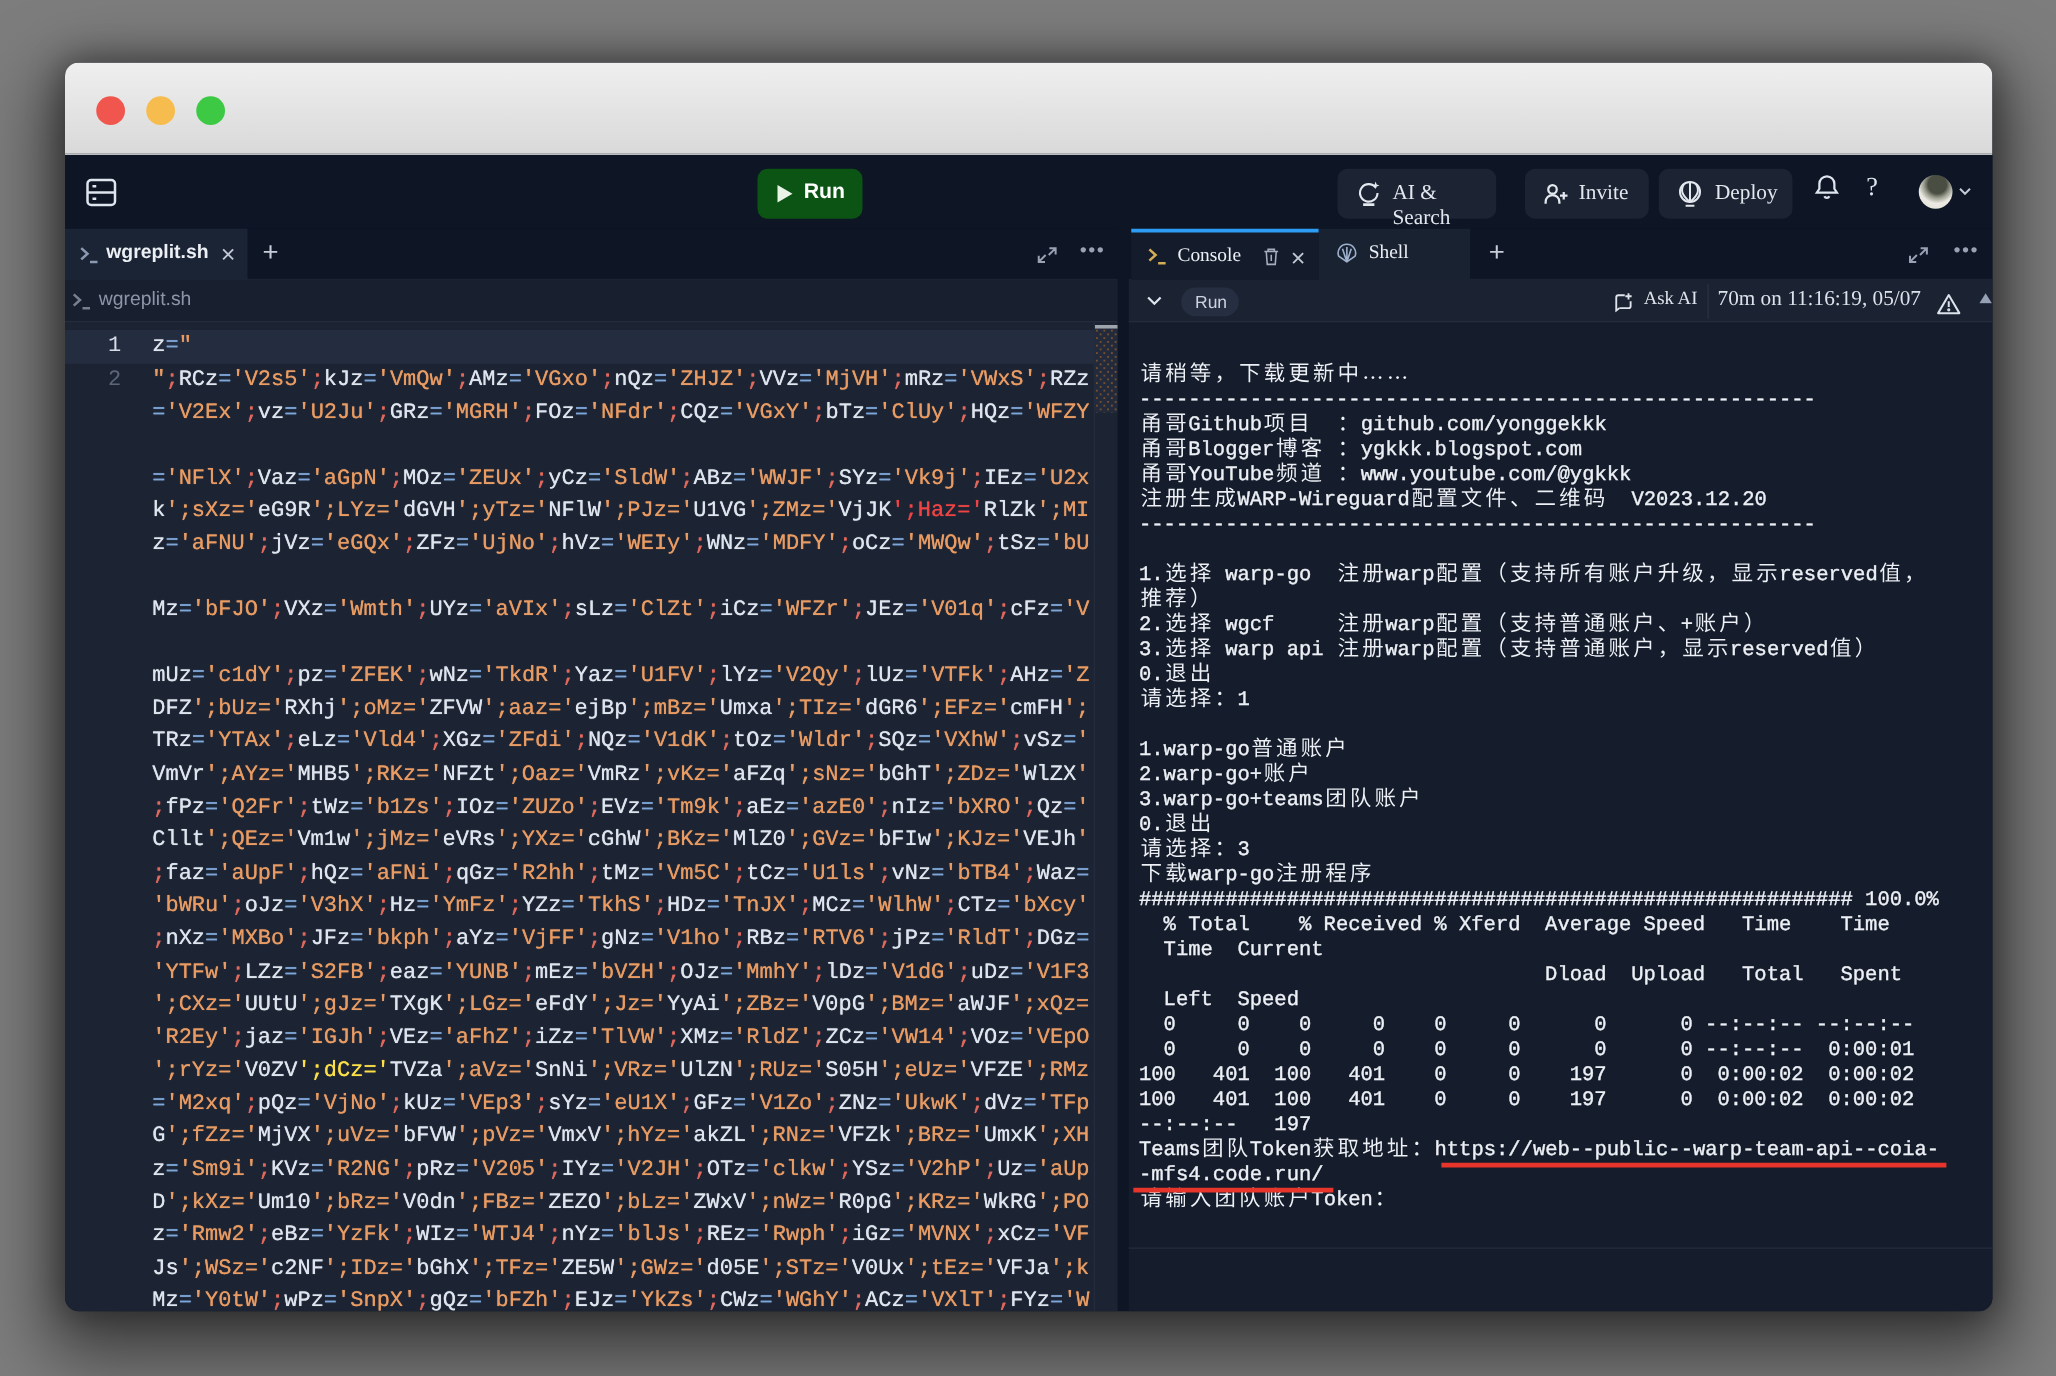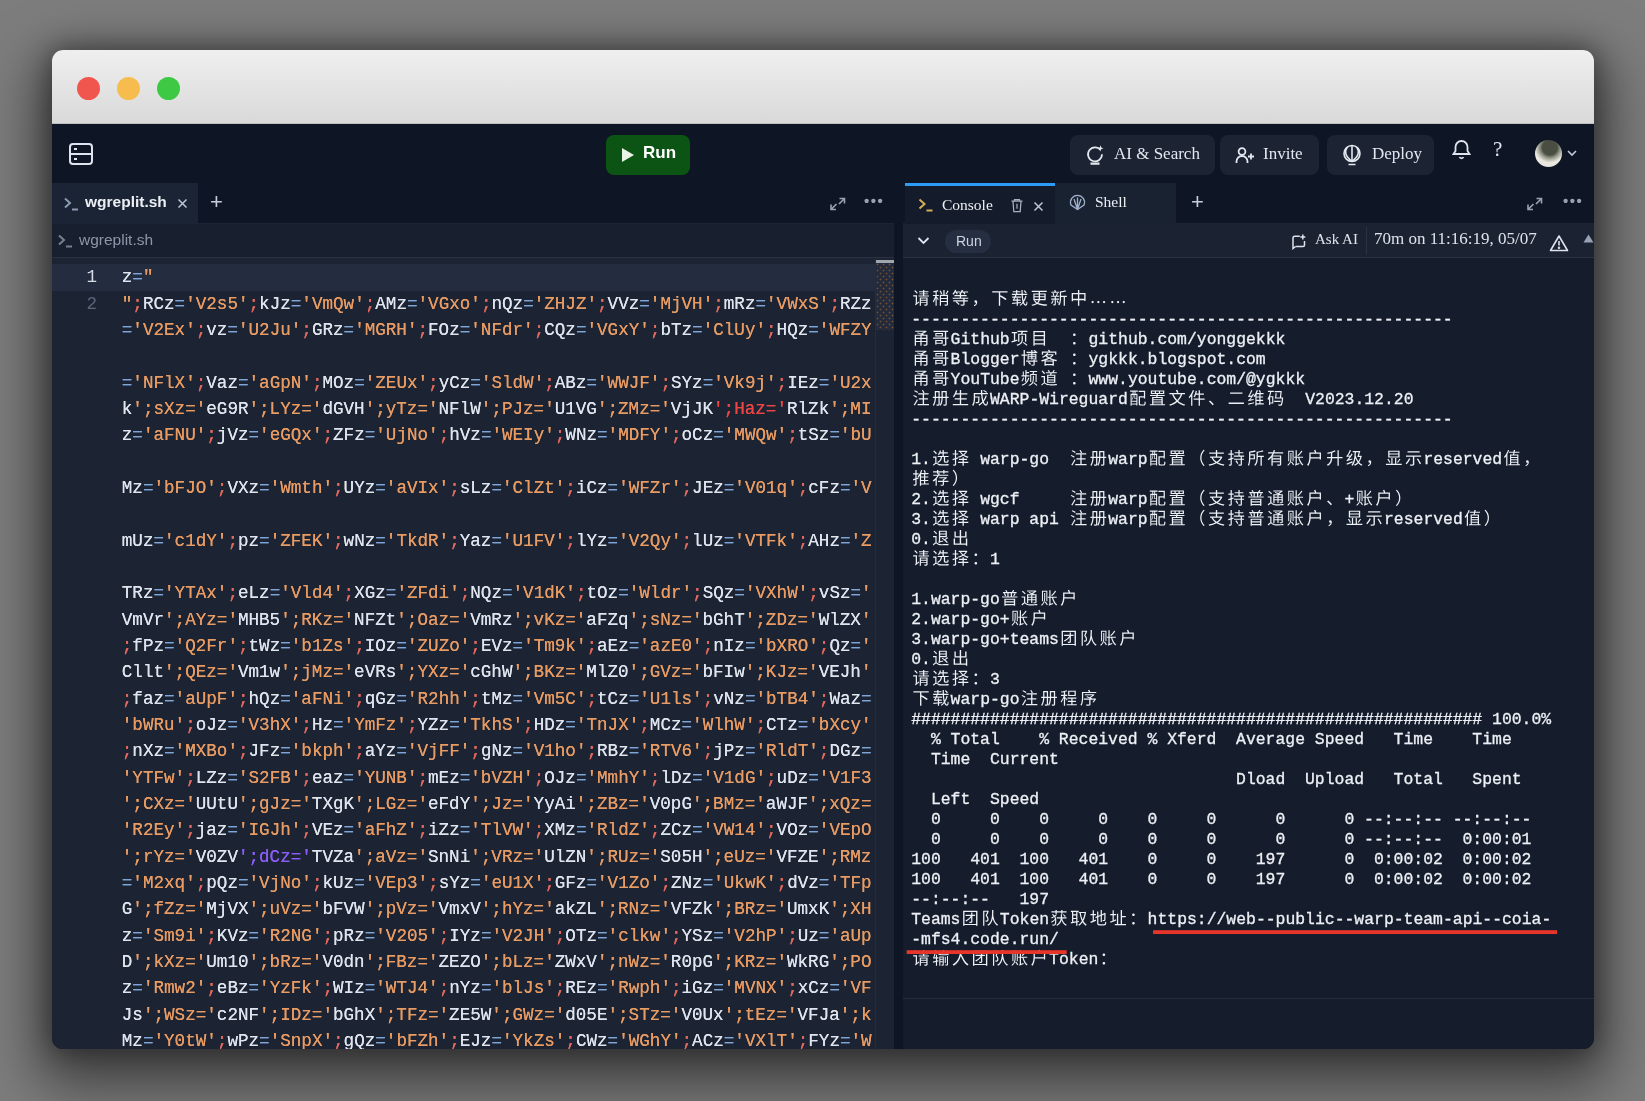--- a/index.html
+++ b/index.html
@@ -75,21 +75,21 @@
     <svg style="left:14px;top:15px" width="30" height="30" viewBox="0 0 30 30" fill="none" stroke="#dfe5ee" stroke-width="2">
       <rect x="4" y="5" width="22" height="20" rx="3"></rect>
       <line x1="4" y1="15" x2="26" y2="15"></line>
       <line x1="8" y1="10" x2="11" y2="10"></line>
       <line x1="8" y1="20" x2="11" y2="20"></line>
     </svg>
     <div id="runbtn">
         <div class="tri"></div>
         <span class="rt">Run</span>
       </div>
-    <div class="navb" style="left:1018px;width:145px">
+    <div class="navb" style="left:1018px;width:127px">
       <svg style="position:absolute;left:14px;top:9px" width="22" height="22" viewBox="0 0 22 22" fill="none" stroke="#e3e8ef" stroke-width="1.7">
         <path d="M16.6 6.1 a7 7 0 1 0 1.4 4.2"></path>
         <path d="M16.5 1.2 l.8 2.3 2.3 .8 -2.3 .8 -.8 2.3 -.8 -2.3 -2.3 -.8 2.3 -.8 Z" fill="#e3e8ef" stroke="none"></path>
         <path d="M6.5 19.7 h9" stroke-width="2.2"></path>
       </svg>
       <span style="left:44px">AI &amp; Search</span>
     </div>
     <div class="navb" style="left:1168px;width:99px">
       <svg style="position:absolute;left:13px;top:9px" width="23" height="23" viewBox="0 0 23 23" fill="none" stroke="#e3e8ef" stroke-width="1.8">
         <circle cx="9" cy="7.5" r="3.4"></circle>
@@ -203,31 +203,32 @@
       </div>
     <div id="code">
         <div class="cl" style="top:0px">z<i style="color:#7ea6d8">=</i><i style="color:#e89b62">"</i></div>
 <div class="cl" style="top:26.33px"><i style="color:#e89b62">"</i><i style="color:#e0685c">;</i>RCz<i style="color:#7ea6d8">=</i><i style="color:#e89b62">'V2s5'</i><i style="color:#e0685c">;</i>kJz<i style="color:#7ea6d8">=</i><i style="color:#e89b62">'VmQw'</i><i style="color:#e0685c">;</i>AMz<i style="color:#7ea6d8">=</i><i style="color:#e89b62">'VGxo'</i><i style="color:#e0685c">;</i>nQz<i style="color:#7ea6d8">=</i><i style="color:#e89b62">'ZHJZ'</i><i style="color:#e0685c">;</i>VVz<i style="color:#7ea6d8">=</i><i style="color:#e89b62">'MjVH'</i><i style="color:#e0685c">;</i>mRz<i style="color:#7ea6d8">=</i><i style="color:#e89b62">'VWxS'</i><i style="color:#e0685c">;</i>RZz</div>
 <div class="cl" style="top:52.66px"><i style="color:#7ea6d8">=</i><i style="color:#e89b62">'V2Ex'</i><i style="color:#e0685c">;</i>vz<i style="color:#7ea6d8">=</i><i style="color:#e89b62">'U2Ju'</i><i style="color:#e0685c">;</i>GRz<i style="color:#7ea6d8">=</i><i style="color:#e89b62">'MGRH'</i><i style="color:#e0685c">;</i>FOz<i style="color:#7ea6d8">=</i><i style="color:#e89b62">'NFdr'</i><i style="color:#e0685c">;</i>CQz<i style="color:#7ea6d8">=</i><i style="color:#e89b62">'VGxY'</i><i style="color:#e0685c">;</i>bTz<i style="color:#7ea6d8">=</i><i style="color:#e89b62">'ClUy'</i><i style="color:#e0685c">;</i>HQz<i style="color:#7ea6d8">=</i><i style="color:#e89b62">'WFZY</i></div>
 <div class="cl" style="top:105.32px"><i style="color:#7ea6d8">=</i><i style="color:#e89b62">'NFlX'</i><i style="color:#e0685c">;</i>Vaz<i style="color:#7ea6d8">=</i><i style="color:#e89b62">'aGpN'</i><i style="color:#e0685c">;</i>MOz<i style="color:#7ea6d8">=</i><i style="color:#e89b62">'ZEUx'</i><i style="color:#e0685c">;</i>yCz<i style="color:#7ea6d8">=</i><i style="color:#e89b62">'SldW'</i><i style="color:#e0685c">;</i>ABz<i style="color:#7ea6d8">=</i><i style="color:#e89b62">'WWJF'</i><i style="color:#e0685c">;</i>SYz<i style="color:#7ea6d8">=</i><i style="color:#e89b62">'Vk9j'</i><i style="color:#e0685c">;</i>IEz<i style="color:#7ea6d8">=</i><i style="color:#e89b62">'U2x</i></div>
 <div class="cl" style="top:131.65px">k<i style="color:#e89b62">';sXz='</i>eG9R<i style="color:#e89b62">';LYz='</i>dGVH<i style="color:#e89b62">';yTz='</i>NFlW<i style="color:#e89b62">';PJz='</i>U1VG<i style="color:#e89b62">';ZMz='</i>VjJK<i style="color:#ef4444">';Haz='</i>RlZk<i style="color:#e89b62">';MI</i></div>
 <div class="cl" style="top:157.98px">z<i style="color:#7ea6d8">=</i><i style="color:#e89b62">'aFNU'</i><i style="color:#e0685c">;</i>jVz<i style="color:#7ea6d8">=</i><i style="color:#e89b62">'eGQx'</i><i style="color:#e0685c">;</i>ZFz<i style="color:#7ea6d8">=</i><i style="color:#e89b62">'UjNo'</i><i style="color:#e0685c">;</i>hVz<i style="color:#7ea6d8">=</i><i style="color:#e89b62">'WEIy'</i><i style="color:#e0685c">;</i>WNz<i style="color:#7ea6d8">=</i><i style="color:#e89b62">'MDFY'</i><i style="color:#e0685c">;</i>oCz<i style="color:#7ea6d8">=</i><i style="color:#e89b62">'MWQw'</i><i style="color:#e0685c">;</i>tSz<i style="color:#7ea6d8">=</i><i style="color:#e89b62">'bU</i></div>
 <div class="cl" style="top:210.64px">Mz<i style="color:#7ea6d8">=</i><i style="color:#e89b62">'bFJO'</i><i style="color:#e0685c">;</i>VXz<i style="color:#7ea6d8">=</i><i style="color:#e89b62">'Wmth'</i><i style="color:#e0685c">;</i>UYz<i style="color:#7ea6d8">=</i><i style="color:#e89b62">'aVIx'</i><i style="color:#e0685c">;</i>sLz<i style="color:#7ea6d8">=</i><i style="color:#e89b62">'ClZt'</i><i style="color:#e0685c">;</i>iCz<i style="color:#7ea6d8">=</i><i style="color:#e89b62">'WFZr'</i><i style="color:#e0685c">;</i>JEz<i style="color:#7ea6d8">=</i><i style="color:#e89b62">'V01q'</i><i style="color:#e0685c">;</i>cFz<i style="color:#7ea6d8">=</i><i style="color:#e89b62">'V</i></div>
 <div class="cl" style="top:263.30px">mUz<i style="color:#7ea6d8">=</i><i style="color:#e89b62">'c1dY'</i><i style="color:#e0685c">;</i>pz<i style="color:#7ea6d8">=</i><i style="color:#e89b62">'ZFEK'</i><i style="color:#e0685c">;</i>wNz<i style="color:#7ea6d8">=</i><i style="color:#e89b62">'TkdR'</i><i style="color:#e0685c">;</i>Yaz<i style="color:#7ea6d8">=</i><i style="color:#e89b62">'U1FV'</i><i style="color:#e0685c">;</i>lYz<i style="color:#7ea6d8">=</i><i style="color:#e89b62">'V2Qy'</i><i style="color:#e0685c">;</i>lUz<i style="color:#7ea6d8">=</i><i style="color:#e89b62">'VTFk'</i><i style="color:#e0685c">;</i>AHz<i style="color:#7ea6d8">=</i><i style="color:#e89b62">'Z</i></div>
+<div class="cl" style="top:289.63px">DFZ<i style="color:#e89b62">';bUz='</i>RXhj<i style="color:#e89b62">';oMz='</i>ZFVW<i style="color:#e89b62">';aaz='</i>ejBp<i style="color:#e89b62">';mBz='</i>Umxa<i style="color:#e89b62">';TIz='</i>dGR6<i style="color:#e89b62">';EFz='</i>cmFH<i style="color:#e89b62">';</i></div>
 <div class="cl" style="top:315.96px">TRz<i style="color:#7ea6d8">=</i><i style="color:#e89b62">'YTAx'</i><i style="color:#e0685c">;</i>eLz<i style="color:#7ea6d8">=</i><i style="color:#e89b62">'Vld4'</i><i style="color:#e0685c">;</i>XGz<i style="color:#7ea6d8">=</i><i style="color:#e89b62">'ZFdi'</i><i style="color:#e0685c">;</i>NQz<i style="color:#7ea6d8">=</i><i style="color:#e89b62">'V1dK'</i><i style="color:#e0685c">;</i>tOz<i style="color:#7ea6d8">=</i><i style="color:#e89b62">'Wldr'</i><i style="color:#e0685c">;</i>SQz<i style="color:#7ea6d8">=</i><i style="color:#e89b62">'VXhW'</i><i style="color:#e0685c">;</i>vSz<i style="color:#7ea6d8">=</i><i style="color:#e89b62">'</i></div>
 <div class="cl" style="top:342.29px">VmVr<i style="color:#e89b62">';AYz='</i>MHB5<i style="color:#e89b62">';RKz='</i>NFZt<i style="color:#e89b62">';Oaz='</i>VmRz<i style="color:#e89b62">';vKz='</i>aFZq<i style="color:#e89b62">';sNz='</i>bGhT<i style="color:#e89b62">';ZDz='</i>WlZX<i style="color:#e89b62">'</i></div>
 <div class="cl" style="top:368.62px"><i style="color:#e0685c">;</i>fPz<i style="color:#7ea6d8">=</i><i style="color:#e89b62">'Q2Fr'</i><i style="color:#e0685c">;</i>tWz<i style="color:#7ea6d8">=</i><i style="color:#e89b62">'b1Zs'</i><i style="color:#e0685c">;</i>IOz<i style="color:#7ea6d8">=</i><i style="color:#e89b62">'ZUZo'</i><i style="color:#e0685c">;</i>EVz<i style="color:#7ea6d8">=</i><i style="color:#e89b62">'Tm9k'</i><i style="color:#e0685c">;</i>aEz<i style="color:#7ea6d8">=</i><i style="color:#e89b62">'azE0'</i><i style="color:#e0685c">;</i>nIz<i style="color:#7ea6d8">=</i><i style="color:#e89b62">'bXRO'</i><i style="color:#e0685c">;</i>Qz<i style="color:#7ea6d8">=</i><i style="color:#e89b62">'</i></div>
 <div class="cl" style="top:394.95px">Cllt<i style="color:#e89b62">';QEz='</i>Vm1w<i style="color:#e89b62">';jMz='</i>eVRs<i style="color:#e89b62">';YXz='</i>cGhW<i style="color:#e89b62">';BKz='</i>MlZ0<i style="color:#e89b62">';GVz='</i>bFIw<i style="color:#e89b62">';KJz='</i>VEJh<i style="color:#e89b62">'</i></div>
 <div class="cl" style="top:421.28px"><i style="color:#e0685c">;</i>faz<i style="color:#7ea6d8">=</i><i style="color:#e89b62">'aUpF'</i><i style="color:#e0685c">;</i>hQz<i style="color:#7ea6d8">=</i><i style="color:#e89b62">'aFNi'</i><i style="color:#e0685c">;</i>qGz<i style="color:#7ea6d8">=</i><i style="color:#e89b62">'R2hh'</i><i style="color:#e0685c">;</i>tMz<i style="color:#7ea6d8">=</i><i style="color:#e89b62">'Vm5C'</i><i style="color:#e0685c">;</i>tCz<i style="color:#7ea6d8">=</i><i style="color:#e89b62">'U1ls'</i><i style="color:#e0685c">;</i>vNz<i style="color:#7ea6d8">=</i><i style="color:#e89b62">'bTB4'</i><i style="color:#e0685c">;</i>Waz<i style="color:#7ea6d8">=</i></div>
 <div class="cl" style="top:447.61px"><i style="color:#e89b62">'bWRu'</i><i style="color:#e0685c">;</i>oJz<i style="color:#7ea6d8">=</i><i style="color:#e89b62">'V3hX'</i><i style="color:#e0685c">;</i>Hz<i style="color:#7ea6d8">=</i><i style="color:#e89b62">'YmFz'</i><i style="color:#e0685c">;</i>YZz<i style="color:#7ea6d8">=</i><i style="color:#e89b62">'TkhS'</i><i style="color:#e0685c">;</i>HDz<i style="color:#7ea6d8">=</i><i style="color:#e89b62">'TnJX'</i><i style="color:#e0685c">;</i>MCz<i style="color:#7ea6d8">=</i><i style="color:#e89b62">'WlhW'</i><i style="color:#e0685c">;</i>CTz<i style="color:#7ea6d8">=</i><i style="color:#e89b62">'bXcy'</i></div>
 <div class="cl" style="top:473.94px"><i style="color:#e0685c">;</i>nXz<i style="color:#7ea6d8">=</i><i style="color:#e89b62">'MXBo'</i><i style="color:#e0685c">;</i>JFz<i style="color:#7ea6d8">=</i><i style="color:#e89b62">'bkph'</i><i style="color:#e0685c">;</i>aYz<i style="color:#7ea6d8">=</i><i style="color:#e89b62">'VjFF'</i><i style="color:#e0685c">;</i>gNz<i style="color:#7ea6d8">=</i><i style="color:#e89b62">'V1ho'</i><i style="color:#e0685c">;</i>RBz<i style="color:#7ea6d8">=</i><i style="color:#e89b62">'RTV6'</i><i style="color:#e0685c">;</i>jPz<i style="color:#7ea6d8">=</i><i style="color:#e89b62">'RldT'</i><i style="color:#e0685c">;</i>DGz<i style="color:#7ea6d8">=</i></div>
 <div class="cl" style="top:500.27px"><i style="color:#e89b62">'YTFw'</i><i style="color:#e0685c">;</i>LZz<i style="color:#7ea6d8">=</i><i style="color:#e89b62">'S2FB'</i><i style="color:#e0685c">;</i>eaz<i style="color:#7ea6d8">=</i><i style="color:#e89b62">'YUNB'</i><i style="color:#e0685c">;</i>mEz<i style="color:#7ea6d8">=</i><i style="color:#e89b62">'bVZH'</i><i style="color:#e0685c">;</i>OJz<i style="color:#7ea6d8">=</i><i style="color:#e89b62">'MmhY'</i><i style="color:#e0685c">;</i>lDz<i style="color:#7ea6d8">=</i><i style="color:#e89b62">'V1dG'</i><i style="color:#e0685c">;</i>uDz<i style="color:#7ea6d8">=</i><i style="color:#e89b62">'V1F3</i></div>
 <div class="cl" style="top:526.60px"><i style="color:#e89b62">';CXz='</i>UUtU<i style="color:#e89b62">';gJz='</i>TXgK<i style="color:#e89b62">';LGz='</i>eFdY<i style="color:#e89b62">';Jz='</i>YyAi<i style="color:#e89b62">';ZBz='</i>V0pG<i style="color:#e89b62">';BMz='</i>aWJF<i style="color:#e89b62">';xQz=</i></div>
 <div class="cl" style="top:552.93px"><i style="color:#e89b62">'R2Ey'</i><i style="color:#e0685c">;</i>jaz<i style="color:#7ea6d8">=</i><i style="color:#e89b62">'IGJh'</i><i style="color:#e0685c">;</i>VEz<i style="color:#7ea6d8">=</i><i style="color:#e89b62">'aFhZ'</i><i style="color:#e0685c">;</i>iZz<i style="color:#7ea6d8">=</i><i style="color:#e89b62">'TlVW'</i><i style="color:#e0685c">;</i>XMz<i style="color:#7ea6d8">=</i><i style="color:#e89b62">'RldZ'</i><i style="color:#e0685c">;</i>ZCz<i style="color:#7ea6d8">=</i><i style="color:#e89b62">'VW14'</i><i style="color:#e0685c">;</i>VOz<i style="color:#7ea6d8">=</i><i style="color:#e89b62">'VEpO</i></div>
-<div class="cl" style="top:579.26px"><i style="color:#e89b62">';rYz='</i>V0ZV<i style="color:#8b5cf6">';dCz='</i>TVZa<i style="color:#e89b62">';aVz='</i>SnNi<i style="color:#e89b62">';VRz='</i>UlZN<i style="color:#e89b62">';RUz='</i>S05H<i style="color:#e89b62">';eUz='</i>VFZE<i style="color:#e89b62">';RMz</i></div>
+<div class="cl" style="top:579.26px"><i style="color:#e89b62">';rYz='</i>V0ZV<i style="color:#fde047">';dCz='</i>TVZa<i style="color:#e89b62">';aVz='</i>SnNi<i style="color:#e89b62">';VRz='</i>UlZN<i style="color:#e89b62">';RUz='</i>S05H<i style="color:#e89b62">';eUz='</i>VFZE<i style="color:#e89b62">';RMz</i></div>
 <div class="cl" style="top:605.59px"><i style="color:#7ea6d8">=</i><i style="color:#e89b62">'M2xq'</i><i style="color:#e0685c">;</i>pQz<i style="color:#7ea6d8">=</i><i style="color:#e89b62">'VjNo'</i><i style="color:#e0685c">;</i>kUz<i style="color:#7ea6d8">=</i><i style="color:#e89b62">'VEp3'</i><i style="color:#e0685c">;</i>sYz<i style="color:#7ea6d8">=</i><i style="color:#e89b62">'eU1X'</i><i style="color:#e0685c">;</i>GFz<i style="color:#7ea6d8">=</i><i style="color:#e89b62">'V1Zo'</i><i style="color:#e0685c">;</i>ZNz<i style="color:#7ea6d8">=</i><i style="color:#e89b62">'UkwK'</i><i style="color:#e0685c">;</i>dVz<i style="color:#7ea6d8">=</i><i style="color:#e89b62">'TFp</i></div>
 <div class="cl" style="top:631.92px">G<i style="color:#e89b62">';fZz='</i>MjVX<i style="color:#e89b62">';uVz='</i>bFVW<i style="color:#e89b62">';pVz='</i>VmxV<i style="color:#e89b62">';hYz='</i>akZL<i style="color:#e89b62">';RNz='</i>VFZk<i style="color:#e89b62">';BRz='</i>UmxK<i style="color:#e89b62">';XH</i></div>
 <div class="cl" style="top:658.25px">z<i style="color:#7ea6d8">=</i><i style="color:#e89b62">'Sm9i'</i><i style="color:#e0685c">;</i>KVz<i style="color:#7ea6d8">=</i><i style="color:#e89b62">'R2NG'</i><i style="color:#e0685c">;</i>pRz<i style="color:#7ea6d8">=</i><i style="color:#e89b62">'V205'</i><i style="color:#e0685c">;</i>IYz<i style="color:#7ea6d8">=</i><i style="color:#e89b62">'V2JH'</i><i style="color:#e0685c">;</i>OTz<i style="color:#7ea6d8">=</i><i style="color:#e89b62">'clkw'</i><i style="color:#e0685c">;</i>YSz<i style="color:#7ea6d8">=</i><i style="color:#e89b62">'V2hP'</i><i style="color:#e0685c">;</i>Uz<i style="color:#7ea6d8">=</i><i style="color:#e89b62">'aUp</i></div>
 <div class="cl" style="top:684.58px">D<i style="color:#e89b62">';kXz='</i>Um10<i style="color:#e89b62">';bRz='</i>V0dn<i style="color:#e89b62">';FBz='</i>ZEZO<i style="color:#e89b62">';bLz='</i>ZWxV<i style="color:#e89b62">';nWz='</i>R0pG<i style="color:#e89b62">';KRz='</i>WkRG<i style="color:#e89b62">';PO</i></div>
 <div class="cl" style="top:710.91px">z<i style="color:#7ea6d8">=</i><i style="color:#e89b62">'Rmw2'</i><i style="color:#e0685c">;</i>eBz<i style="color:#7ea6d8">=</i><i style="color:#e89b62">'YzFk'</i><i style="color:#e0685c">;</i>WIz<i style="color:#7ea6d8">=</i><i style="color:#e89b62">'WTJ4'</i><i style="color:#e0685c">;</i>nYz<i style="color:#7ea6d8">=</i><i style="color:#e89b62">'blJs'</i><i style="color:#e0685c">;</i>REz<i style="color:#7ea6d8">=</i><i style="color:#e89b62">'Rwph'</i><i style="color:#e0685c">;</i>iGz<i style="color:#7ea6d8">=</i><i style="color:#e89b62">'MVNX'</i><i style="color:#e0685c">;</i>xCz<i style="color:#7ea6d8">=</i><i style="color:#e89b62">'VF</i></div>
 <div class="cl" style="top:737.24px">Js<i style="color:#e89b62">';WSz='</i>c2NF<i style="color:#e89b62">';IDz='</i>bGhX<i style="color:#e89b62">';TFz='</i>ZE5W<i style="color:#e89b62">';GWz='</i>d05E<i style="color:#e89b62">';STz='</i>V0Ux<i style="color:#e89b62">';tEz='</i>VFJa<i style="color:#e89b62">';k</i></div>
 <div class="cl" style="top:763.57px">Mz<i style="color:#7ea6d8">=</i><i style="color:#e89b62">'Y0tW'</i><i style="color:#e0685c">;</i>wPz<i style="color:#7ea6d8">=</i><i style="color:#e89b62">'SnpX'</i><i style="color:#e0685c">;</i>gQz<i style="color:#7ea6d8">=</i><i style="color:#e89b62">'bFZh'</i><i style="color:#e0685c">;</i>EJz<i style="color:#7ea6d8">=</i><i style="color:#e89b62">'YkZs'</i><i style="color:#e0685c">;</i>CWz<i style="color:#7ea6d8">=</i><i style="color:#e89b62">'WGhY'</i><i style="color:#e0685c">;</i>ACz<i style="color:#7ea6d8">=</i><i style="color:#e89b62">'VXlT'</i><i style="color:#e0685c">;</i>FYz<i style="color:#7ea6d8">=</i><i style="color:#e89b62">'W</i></div>
       </div>
   </div>
   <div id="etrack"></div>

